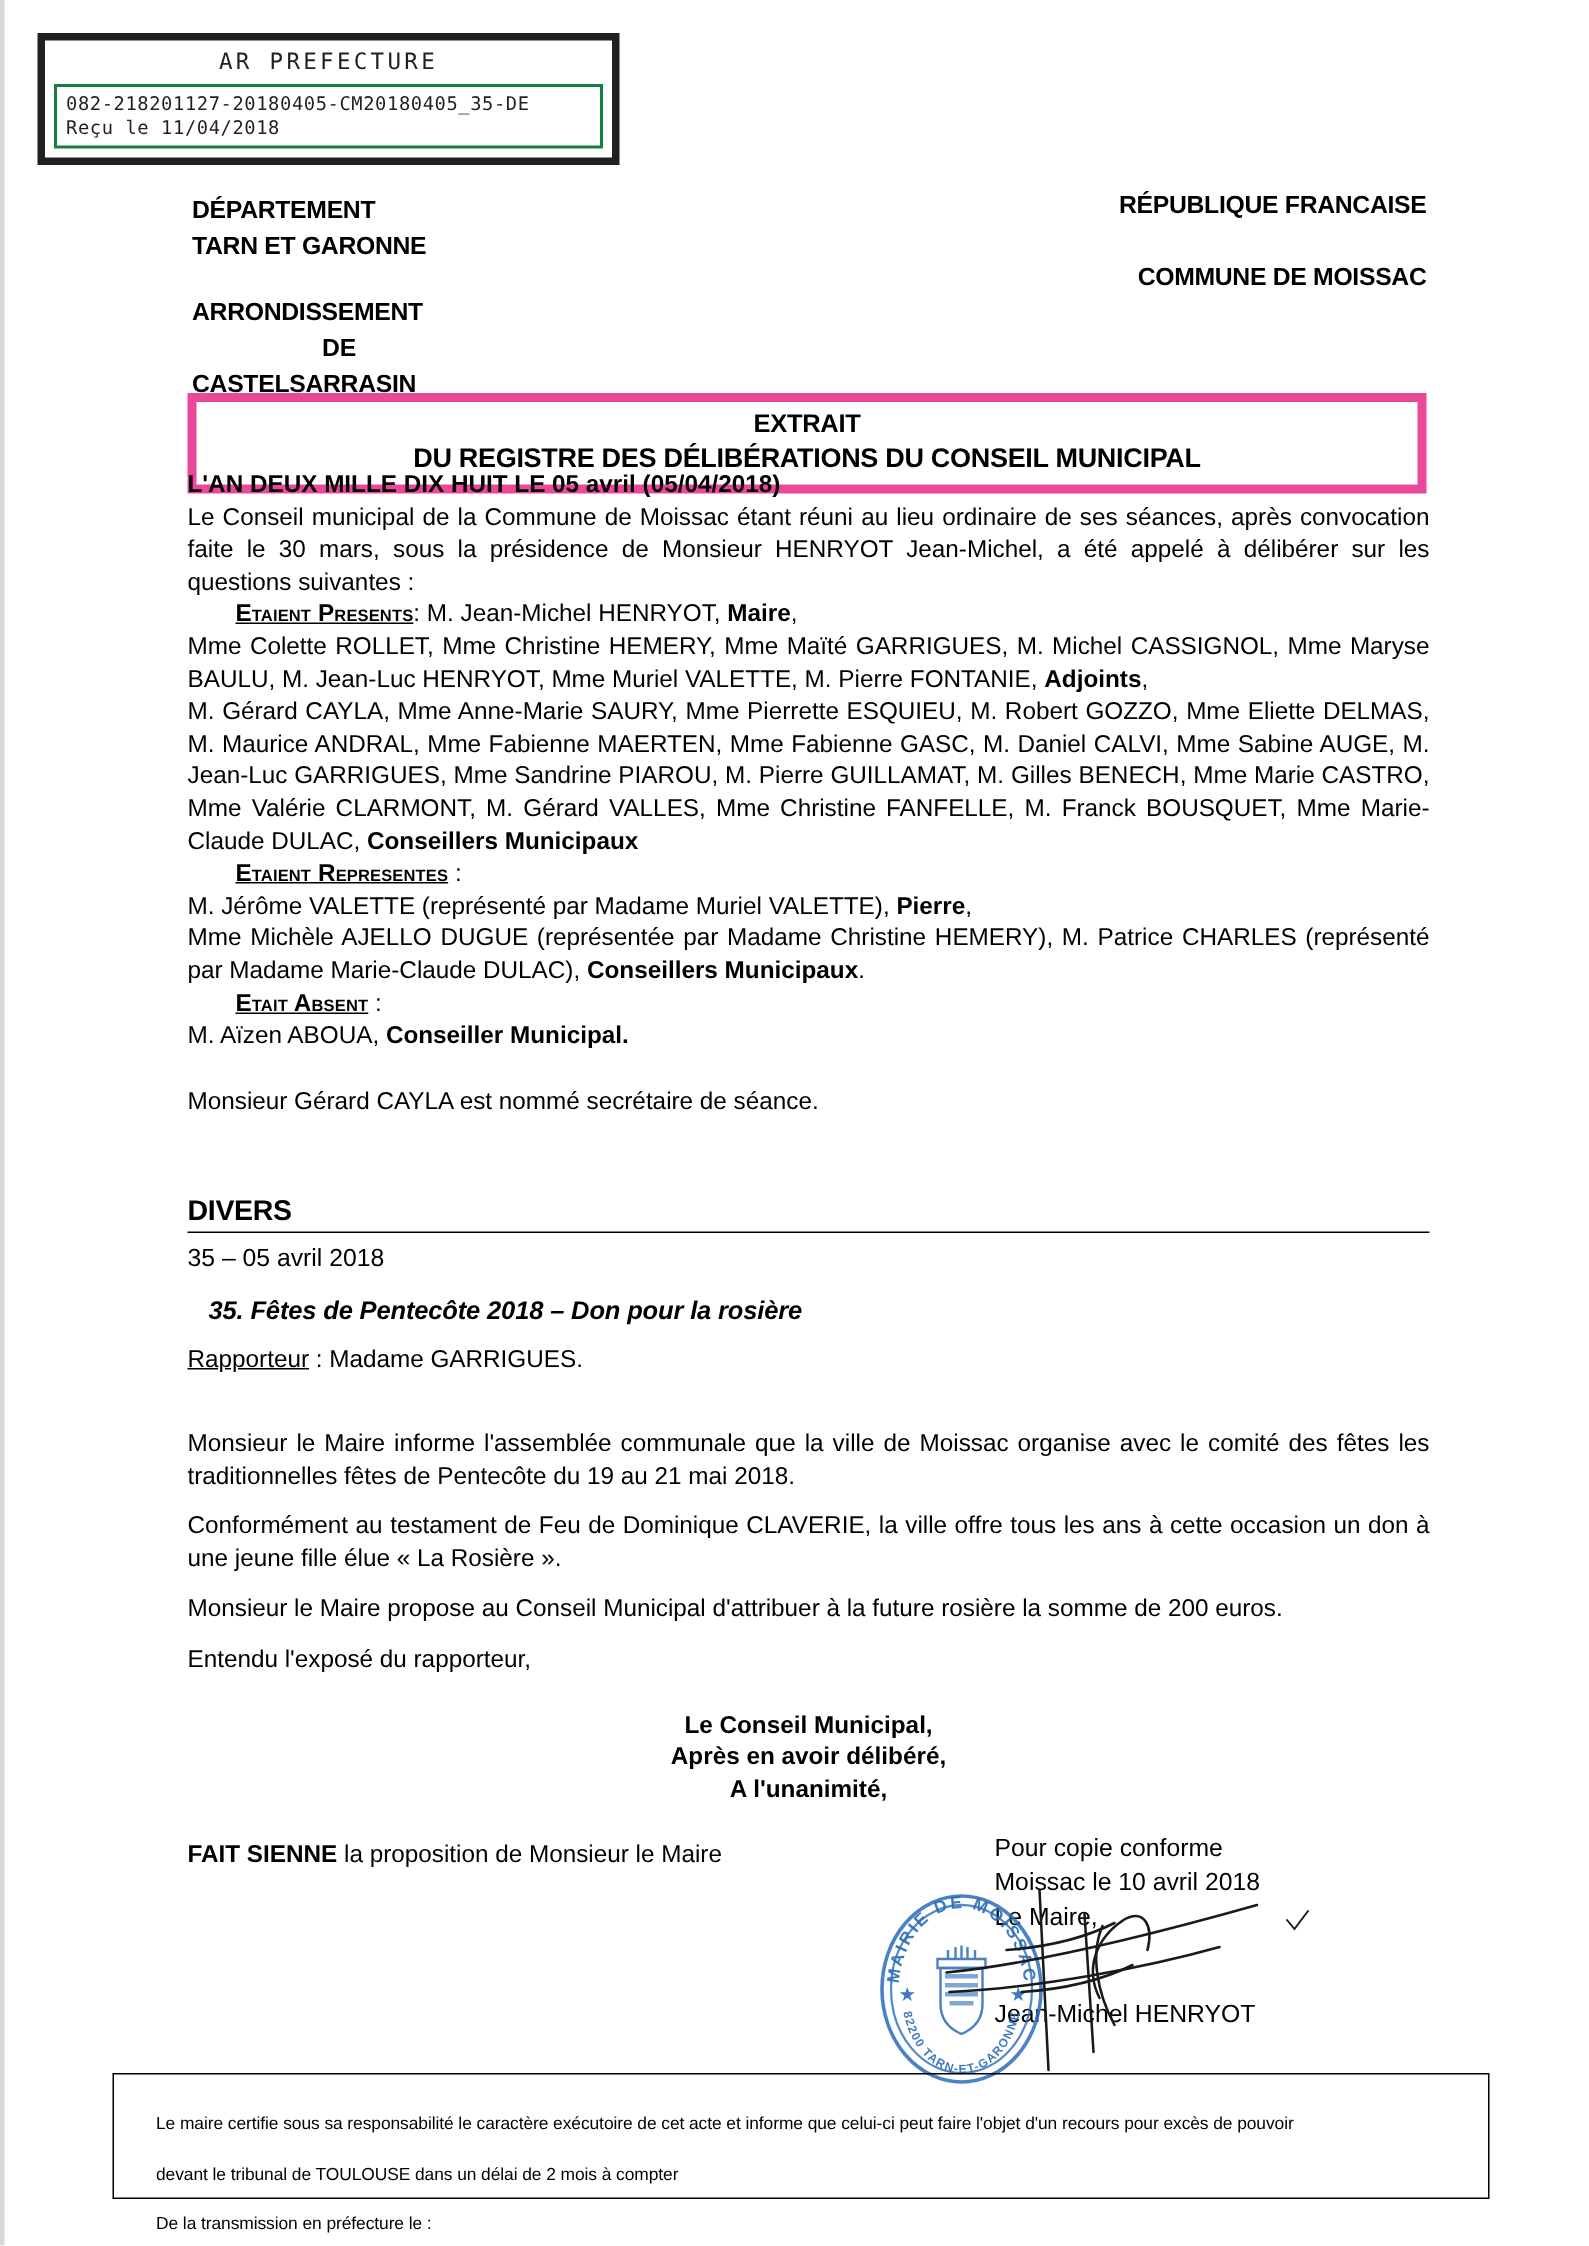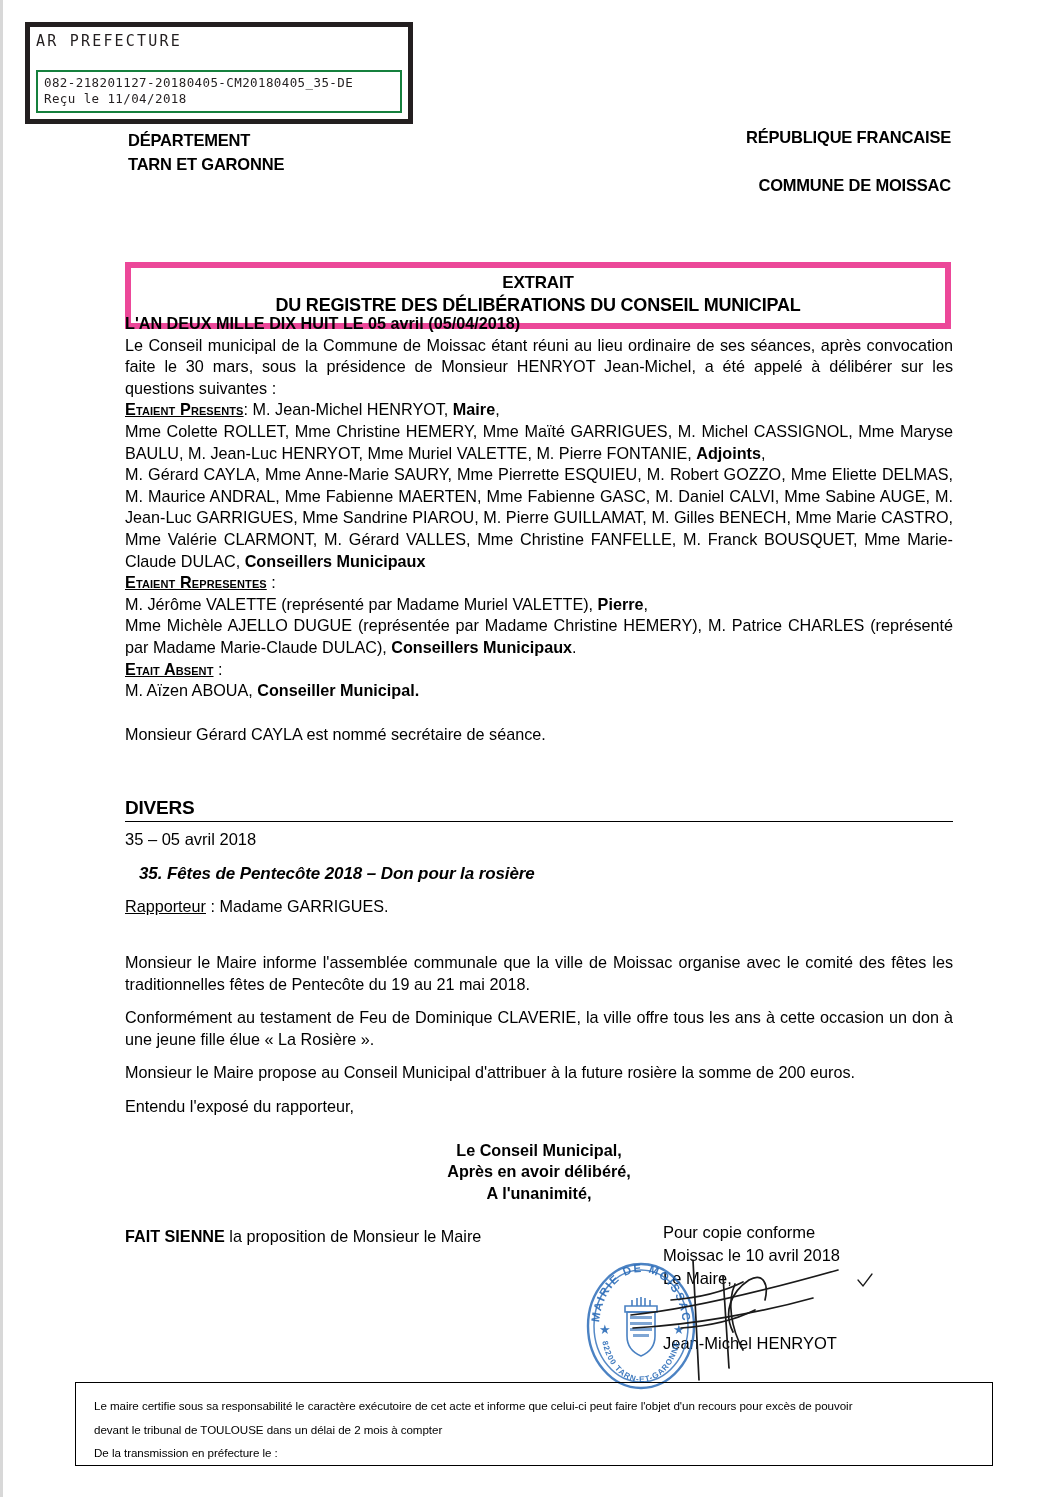--- a/index.html
+++ b/index.html
@@ -27,26 +27,26 @@
     position: absolute;
     left: 22px;
     top: 22px;
     width: 388px;
     border: 5px solid #231f20;
     background: #ffffff;
     box-sizing: border-box;
     padding: 5px 6px 6px 6px;
   }
   .ar-title {
-    text-align: left;
+    text-align: center;
     font-family: "DejaVu Sans Mono", monospace;
     font-size: 15px;
     letter-spacing: 2.2px;
     color: #231f20;
-    padding-bottom: 20px;
+    padding-bottom: 6px;
   }
   .ar-inner {
     border: 2px solid #15803d;
     padding: 3px 20px 4px 6px;
   }
   .ar-inner div {
     font-family: "DejaVu Sans Mono", monospace;
     font-size: 12.5px;
     line-height: 16px;
     letter-spacing: 0.4px;
@@ -132,20 +132,21 @@
     line-height: 21.6px;
   }
   .body p { margin: 0; }
   .just { text-align: justify; }
   .b { font-weight: bold; }
   .smallcaps-u {
     font-weight: bold;
     font-variant: small-caps;
     text-decoration: underline;
     letter-spacing: 0.1px;
+    margin-left: 32px;
   }
   .u { text-decoration: underline; }
   .spacer-sm { height: 12px; }
   .spacer-md { height: 22px; }
   .spacer-lg { height: 40px; }
 
   
   .divers-head {
     font-weight: bold;
     font-size: 19px;
@@ -209,21 +210,21 @@
     position: absolute;
     left: 72px;
     top: 1382px;
     width: 918px;
     height: 84px;
     border: 1.6px solid #000000;
     box-sizing: border-box;
     padding: 8px 10px 0 12px;
   }
   .footer-box p {
-    margin: 6px;
+    margin: 16px;
     font-size: 11.6px;
     line-height: 17.5px;
     letter-spacing: -0.05px;
   }
 </style>
 </head>
 <body>
 
 <div class="page">
 
@@ -232,20 +233,25 @@
     <div class="ar-inner">
       <div>082-218201127-20180405-CM20180405_35-DE</div>
       <div>Reçu le 11/04/2018</div>
     </div>
   </div>
 
   <div class="header">
     <div class="dept-block">
       <div>DÉPARTEMENT</div>
       <div>TARN ET GARONNE</div>
+    </div>
+    <div class="arr-block">
+      <div>ARRONDISSEMENT</div>
+      <div class="ctr">DE</div>
+      <div>CASTELSARRASIN</div>
     </div>
     <div class="republique">RÉPUBLIQUE FRANCAISE</div>
     <div class="commune">COMMUNE DE MOISSAC</div>
   </div>
 
   <div class="extrait-box">
     <div>EXTRAIT</div>
     <div class="l2">DU REGISTRE DES DÉLIBÉRATIONS DU CONSEIL MUNICIPAL</div>
   </div>
 

